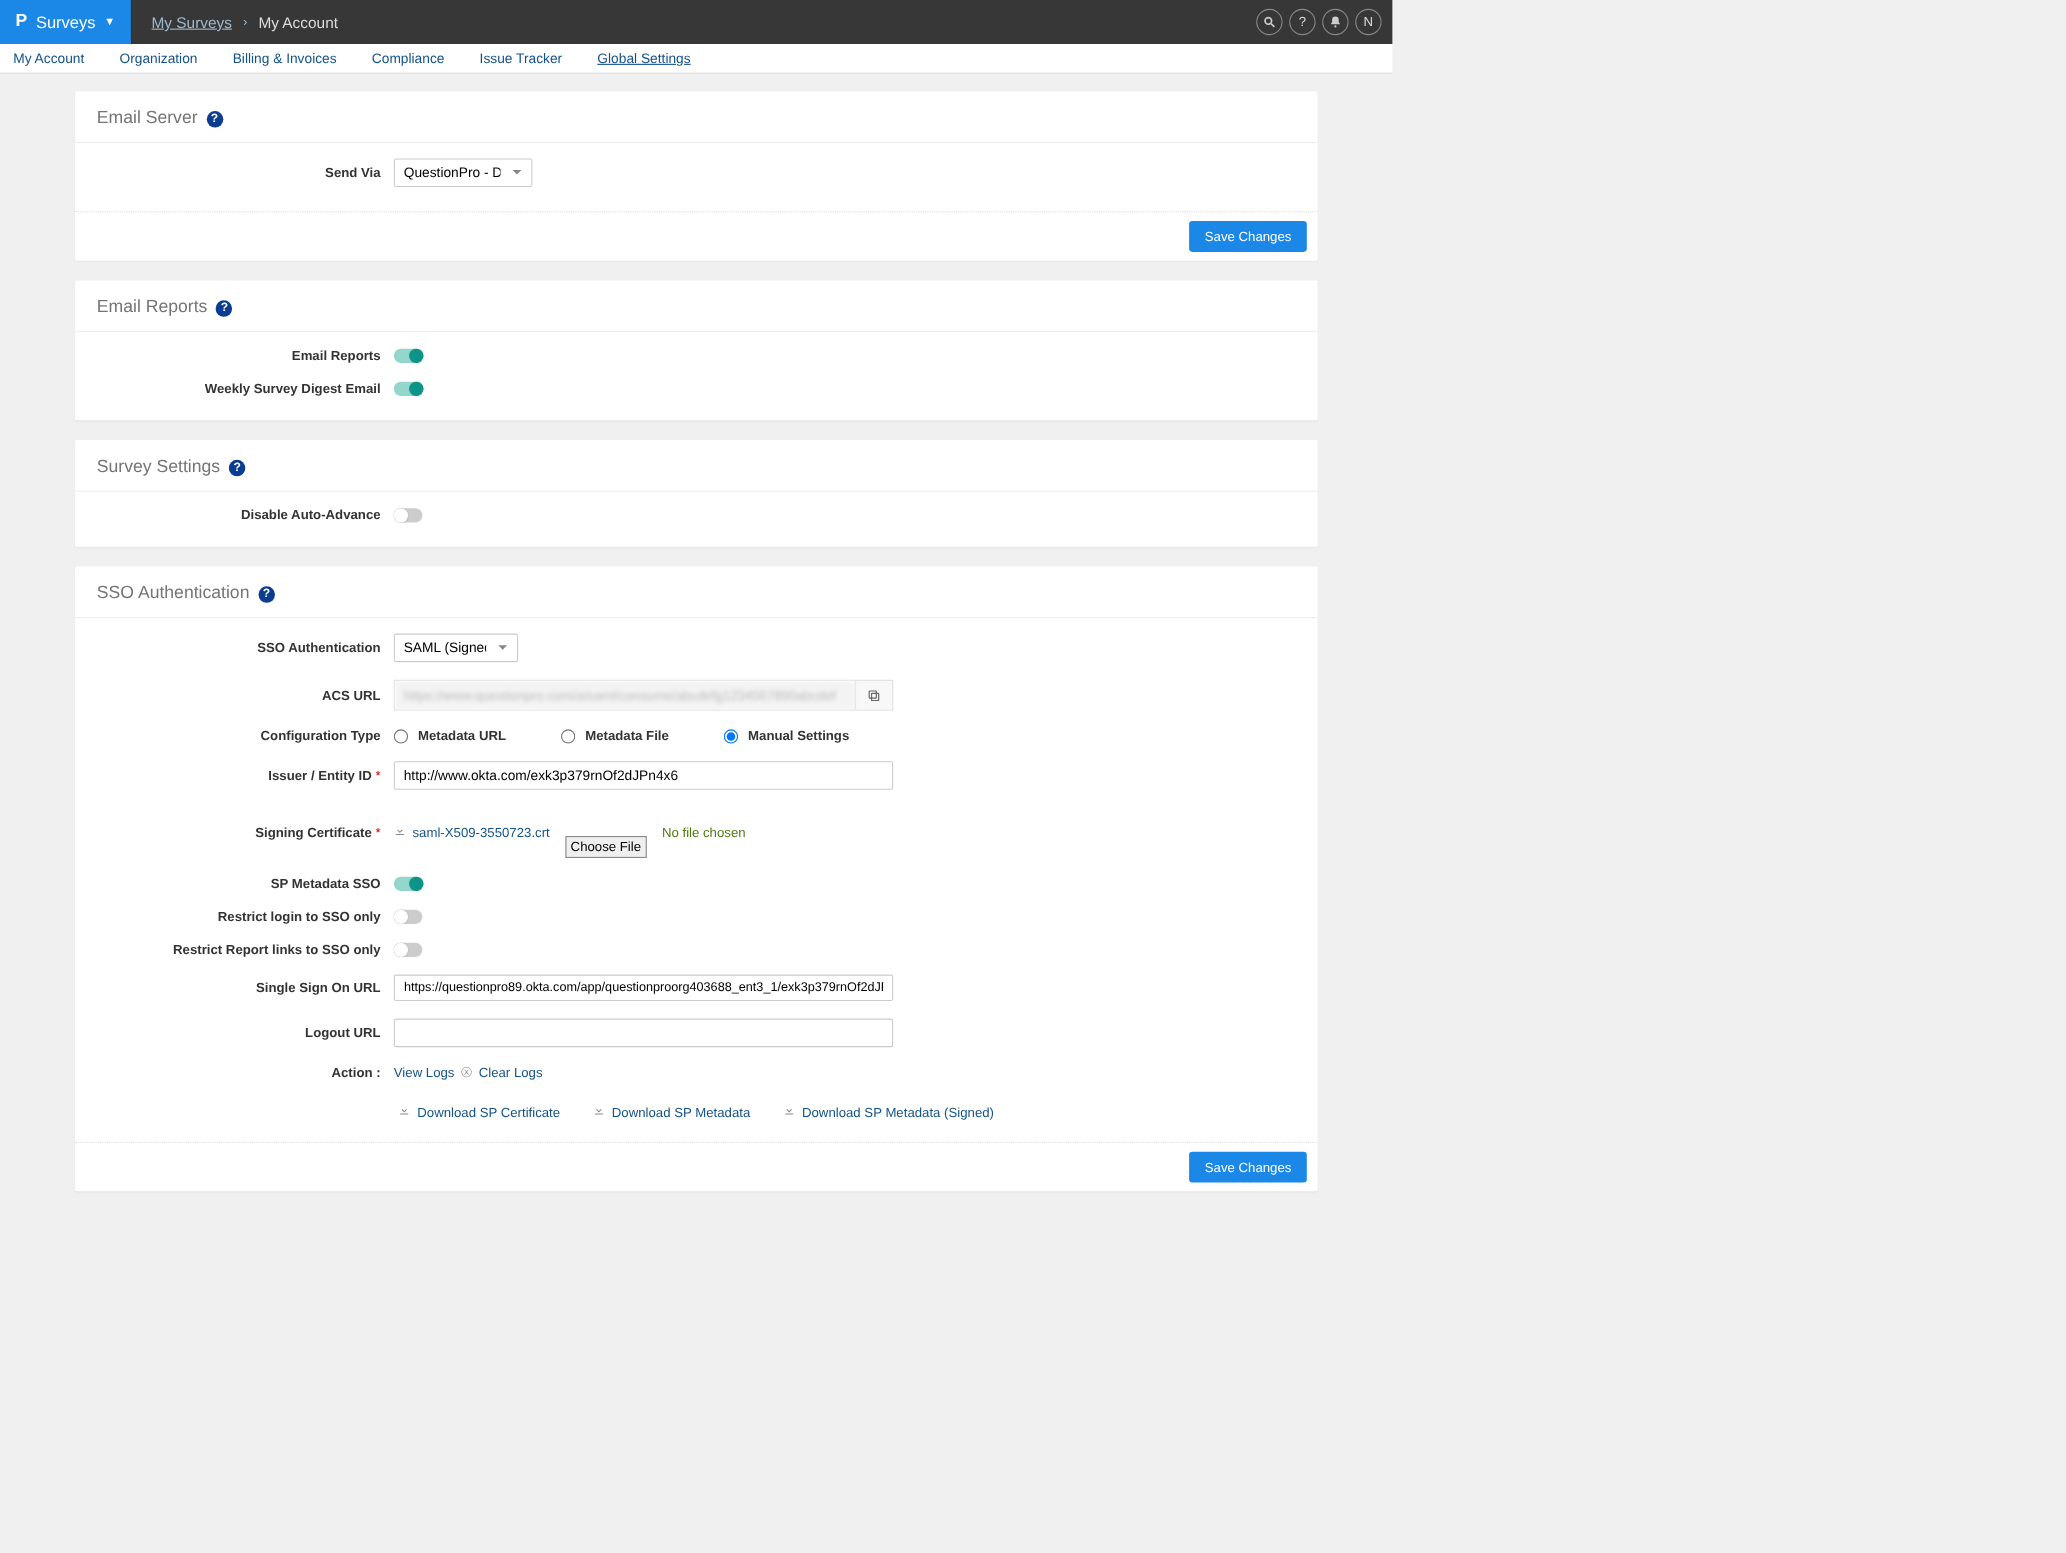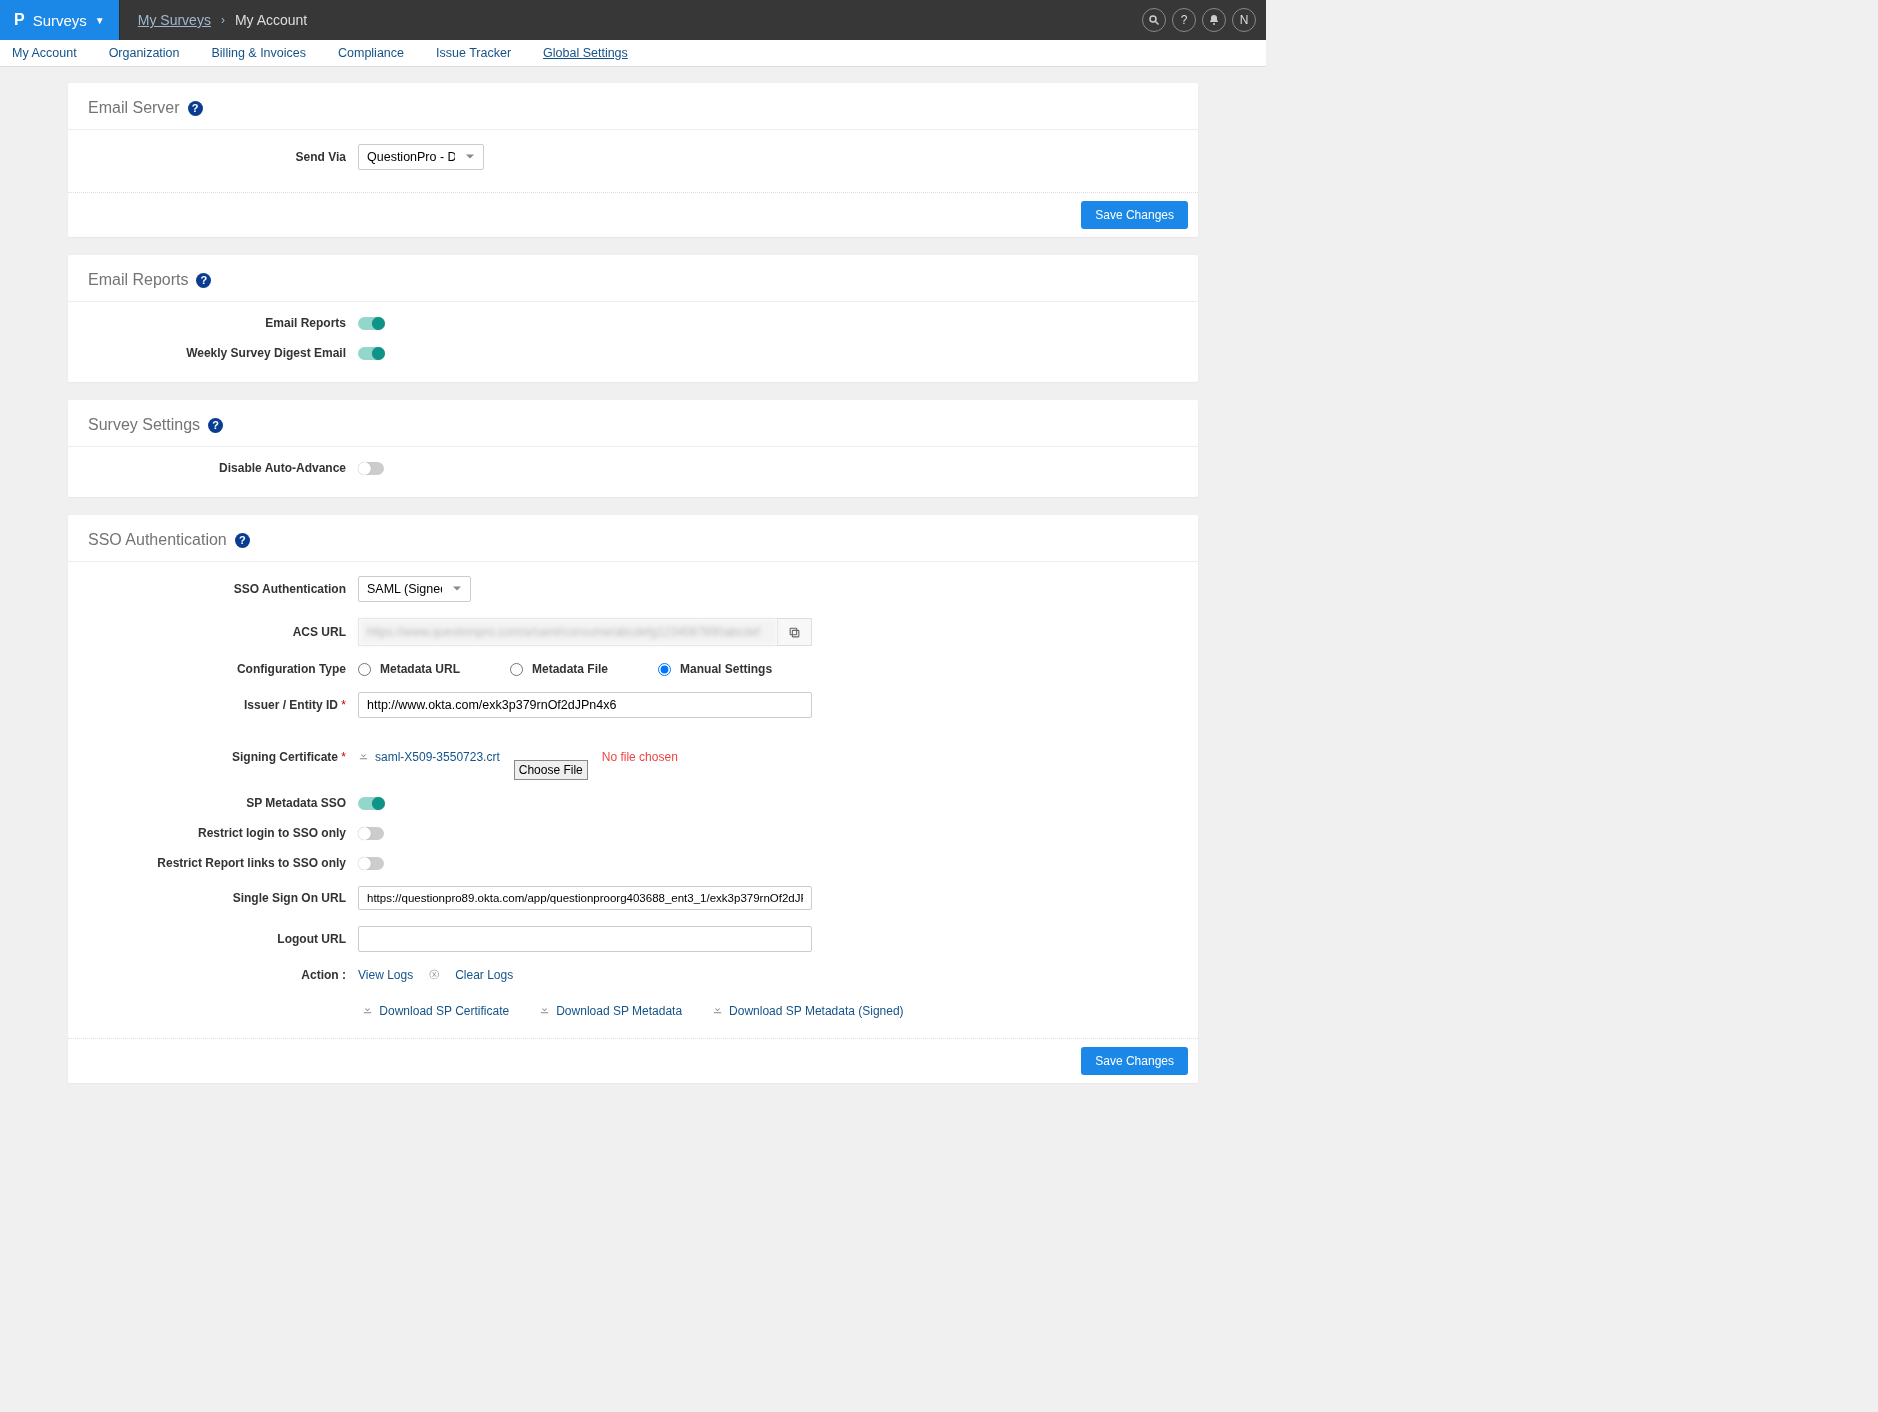--- a/index.html
+++ b/index.html
@@ -173,21 +173,21 @@
   .download-row {
     display:flex;justify-content:center;gap:30px;padding:14px 0 6px 0;
   }
   .download-row .dl { display:flex;align-items:center;gap:6px;font-size:12px;color:#145389;}
   .dl-icon, .file-icon { color:#888; font-size:12px;}
   .action-row .sep-icon { color:#888; font-size:10px;}
   .file-link { color:#145389; }
   .choose-btn {
     border:1px solid #888;background:#efefef;padding:2px 4px;font-size:12px;margin-top:26px;
   }
-  .nofile { color:#ef4444; font-size:12px;text-align:center;}
+  .nofile { color:#4d7c0f; font-size:12px;text-align:center;}
 </style>
 </head>
 <body>
 
 <div class="topbar">
   <div class="brand-tab">
     <span class="logo">P</span>
     <span>Surveys</span>
     <span class="drop">▼</span>
   </div>
@@ -377,21 +377,21 @@
         </div>
       </div>
       <div class="form-row">
         <div class="form-label">Logout URL</div>
         <div class="form-value">
           <input type="text" class="wide-input" value="" style="">
         </div>
       </div>
       <div class="form-row action-row">
         <div class="form-label">Action :</div>
-        <div class="form-value" style="gap:16px;">
+        <div class="form-value" style="gap:6px;">
           <span class="link">View Logs</span>
           <span class="sep-icon">ⓧ</span>
           <span class="link">Clear Logs</span>
         </div>
       </div>
       <div class="download-row">
         <span class="dl">
           <span class="dl-icon">
             <svg width="11" height="11" viewBox="0 0 24 24" fill="#888">
                 <path d="M12 3v10l4-4 1.4 1.4L12 16 6.6 10.4 8 9l4 4V3h0zM4 18h16v2H4z"></path>

